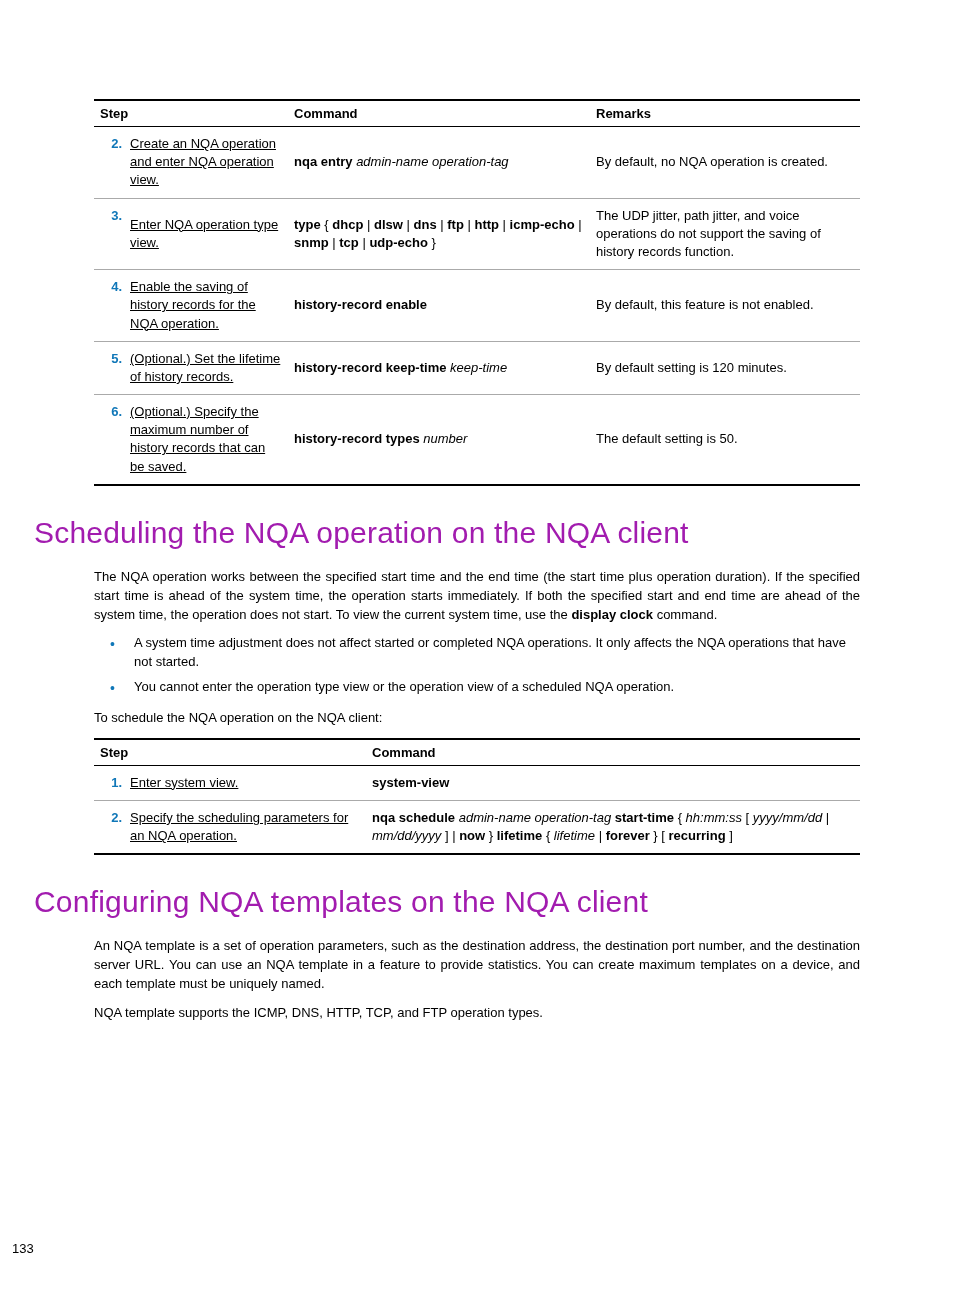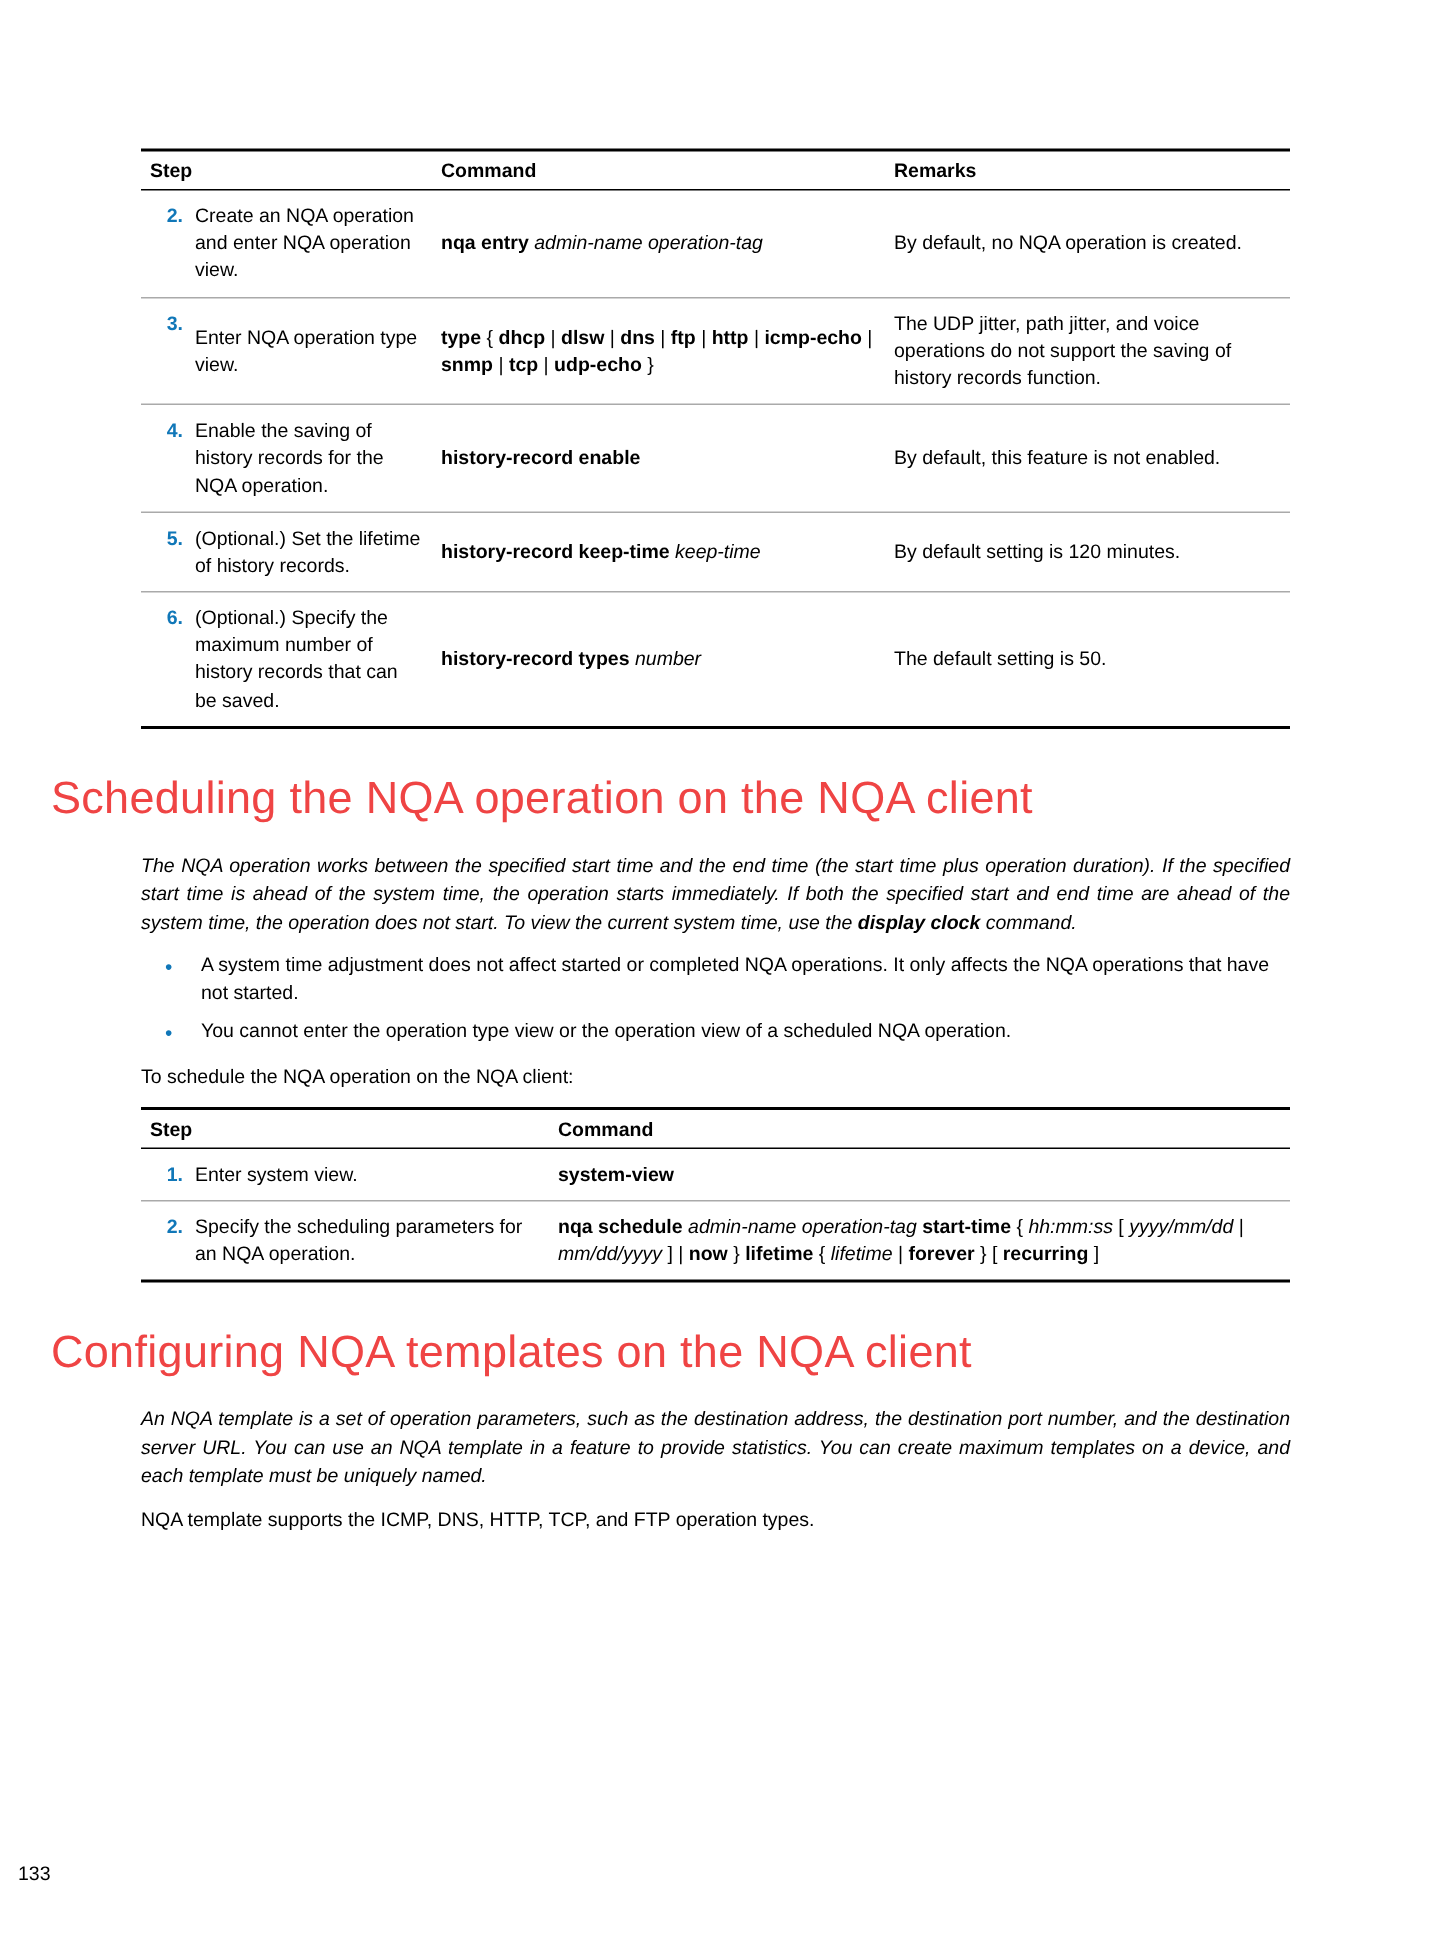--- a/index.html
+++ b/index.html
@@ -14,32 +14,31 @@
     width: 954px;
     min-height: 1296px;
     margin: 0 auto;
     padding: 95px 94px 40px 94px;
     box-sizing: border-box;
     position: relative;
   }
   h1 {
     font-family: "Segoe UI Light", "Helvetica Neue", Arial, sans-serif;
     font-weight: 300;
-    color: #ef4444;
+    color: #a21caf;
     font-size: 30px;
     margin: 30px 0 18px -60px;
     letter-spacing: 0.2px;
   }
   p {
     line-height: 1.45;
     margin: 10px 0;
   }
   p.justify {
     text-align: justify;
-    font-style: italic;
   }
   ul.bullets {
     list-style: none;
     padding-left: 0;
     margin: 8px 0 12px 0;
   }
   ul.bullets li {
     position: relative;
     padding-left: 40px;
     margin: 6px 0;
@@ -80,20 +79,21 @@
     width: 22px;
     text-align: right;
     font-weight: bold;
     color: #1077b8;
     vertical-align: top;
     padding-top: 8px;
     padding-right: 2px;
   }
   .stepdesc {
     vertical-align: middle;
+    text-decoration: underline;
   }
   .bold { font-weight: bold; }
   .ital { font-style: italic; }
   .page-number {
     position: absolute;
     bottom: 40px;
     left: 12px;
     width: 100%;
     font-size: 13px;
   }

